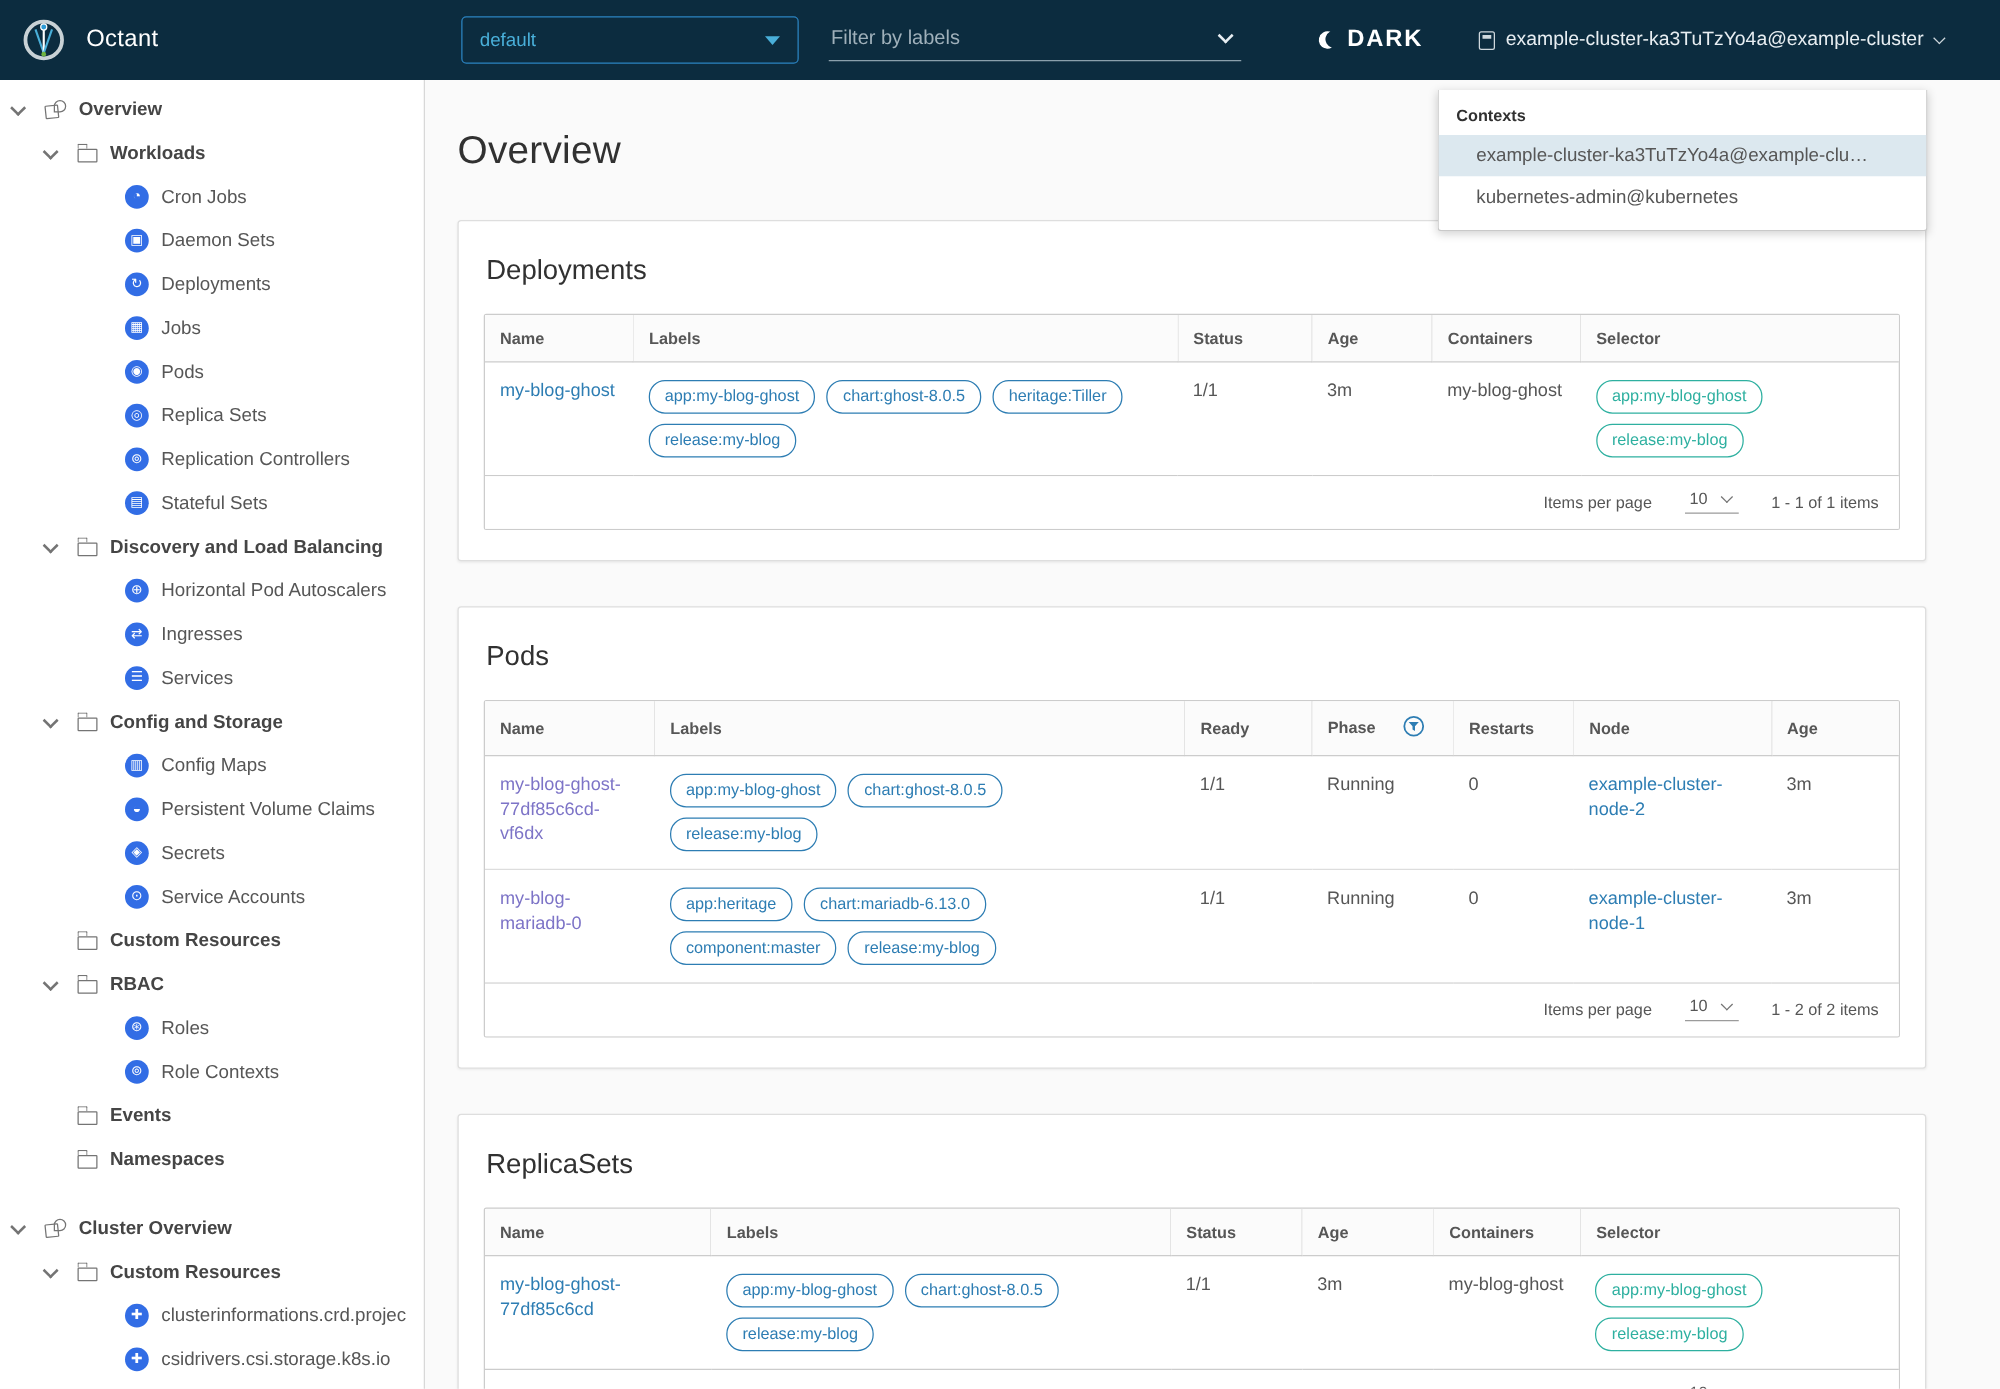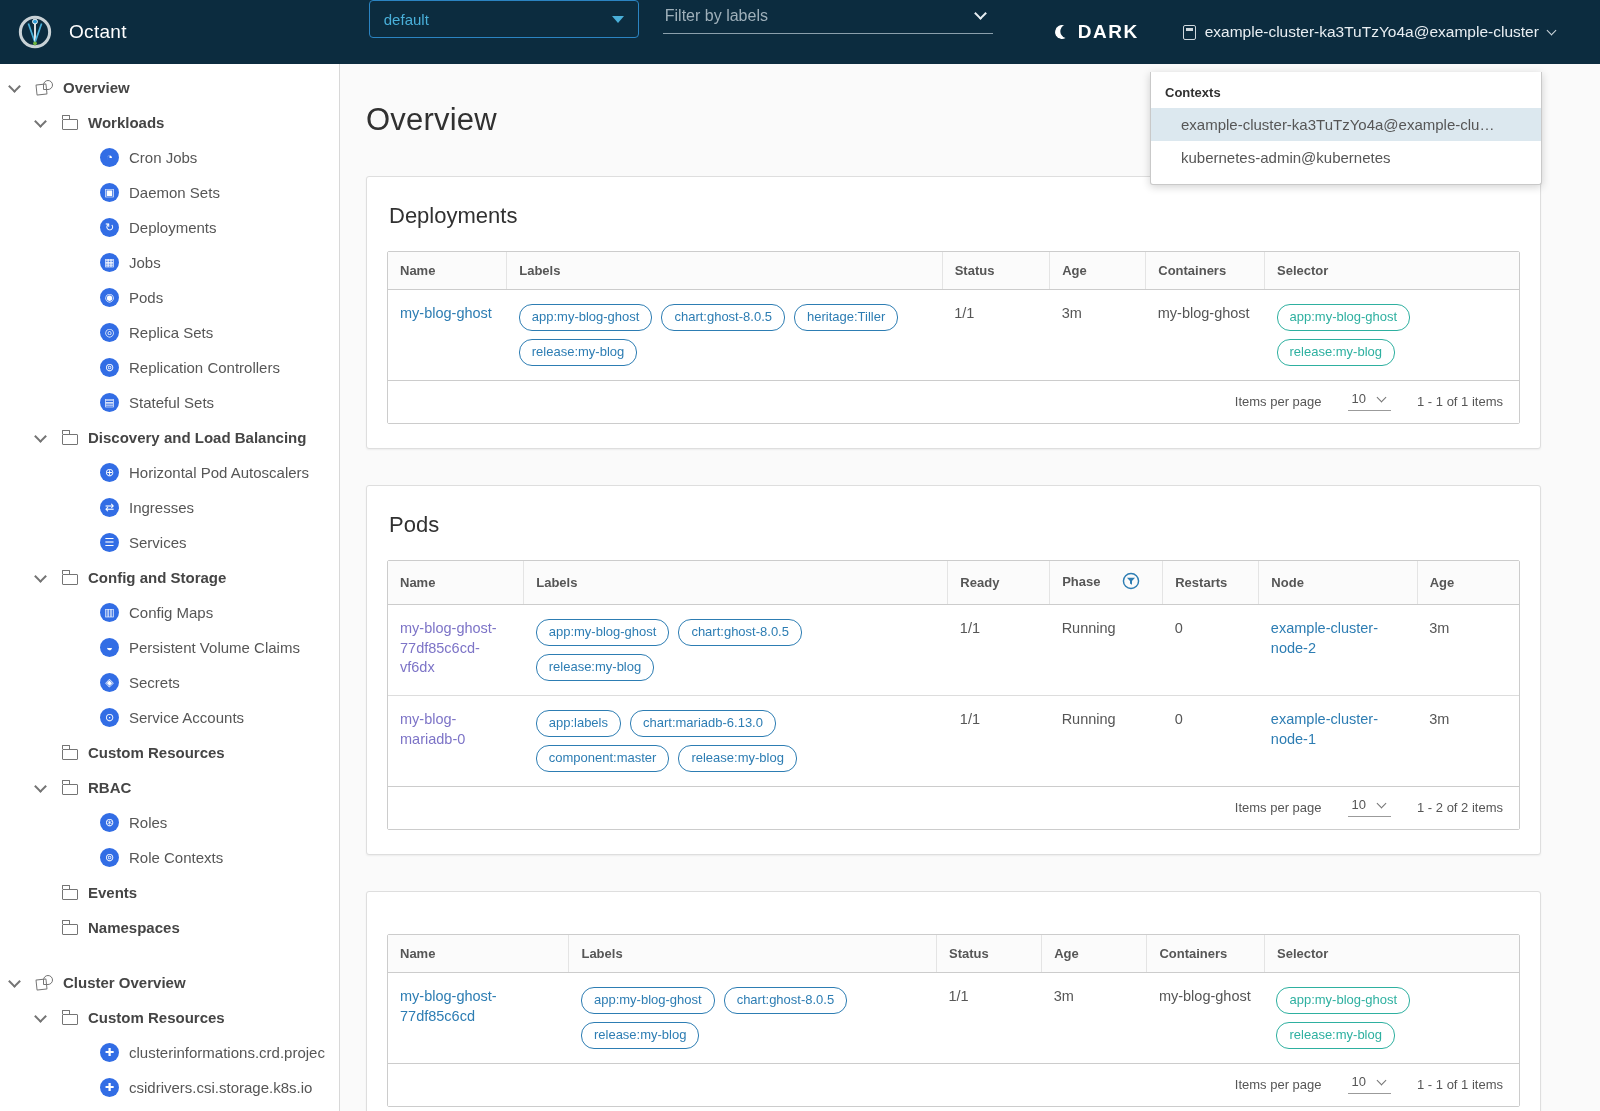--- a/index.html
+++ b/index.html
@@ -1,21 +1,21 @@
 <!DOCTYPE html>
 <html><head>
 <meta charset="utf-8">
 <style>
   * { box-sizing: border-box; }
   html,body { margin:0; padding:0; width:1600px; height:1111px; overflow:hidden;
     background:#fafafa; font-family:"Liberation Sans", sans-serif; color:#565656; }
 
   
   .navbar { position:absolute; top:0; left:0; width:1600px; height:64px; background:#0c2c3f;
-    display:flex; padding:0 18px; z-index:30; }
+    display:flex; align-items:center; padding:0 18px; z-index:30; }
   .brand { display:flex; align-items:center; gap:17px; }
   .brand-name { color:#fff; font-size:19px; letter-spacing:.3px; }
   .ns-select { margin-left:242px; width:270px; height:38px; border:1px solid #2b84c2; border-radius:4px;
     display:flex; align-items:center; justify-content:space-between; padding:0 14px; cursor:pointer; }
   .ns-select .val { color:#49afd9; font-size:15px; }
   .caret-blue { width:0; height:0; border-left:6px solid transparent; border-right:6px solid transparent;
     border-top:7px solid #49afd9; }
   .filter-box { margin-left:24px; width:330px; position:relative; border-bottom:1px solid #8ba0ac; height:34px; }
   .filter-box input { width:100%; height:32px; background:transparent; border:none; outline:none;
     color:#e8eef2; font-size:16px; font-family:Liberation Sans, sans-serif; padding:0 30px 0 2px; }
@@ -386,21 +386,21 @@
                 </td>
                 <td><span>1/1</span></td>
                 <td><span>Running</span></td>
                 <td><span>0</span></td>
                 <td><a class="rlink" href="#">example-cluster-node-2</a></td>
                 <td><span>3m</span></td>
               </tr>
               <tr>
                 <td><a class="rlink visited" href="#">my-blog-mariadb-0</a></td>
                 <td>
-                  <div class="chipline"><span class="chip blue">app:labels</span><span class="chip blue">chart:mariadb-6.13.0</span></div>
+                  <div class="chipline"><span class="chip blue">app:heritage</span><span class="chip blue">chart:mariadb-6.13.0</span></div>
                   <div class="chipline"><span class="chip blue">component:master</span><span class="chip blue">release:my-blog</span></div>
                 </td>
                 <td><span>1/1</span></td>
                 <td><span>Running</span></td>
                 <td><span>0</span></td>
                 <td><a class="rlink" href="#">example-cluster-node-1</a></td>
                 <td><span>3m</span></td>
               </tr>
             </tbody>
           </table>
@@ -408,20 +408,21 @@
             <span class="foot-label">Items per page</span>
             <span class="page-size">
               <span>10</span>
               <span class="mini-caret"></span>
             </span>
             <span class="foot-range">1 - 2 of 2 items</span>
           </div>
         </div>
       </section>
       <section class="card">
+        <h2 class="card-title">ReplicaSets</h2>
         <div class="dg">
           <table class="dg-table">
             <colgroup>
               <col style="width: 16%;">
               <col style="width: 32.5%;">
               <col style="width: 9.3%;">
               <col style="width: 9.3%;">
               <col style="width: 10.4%;">
               <col style="width: 22.5%;">
             </colgroup>

